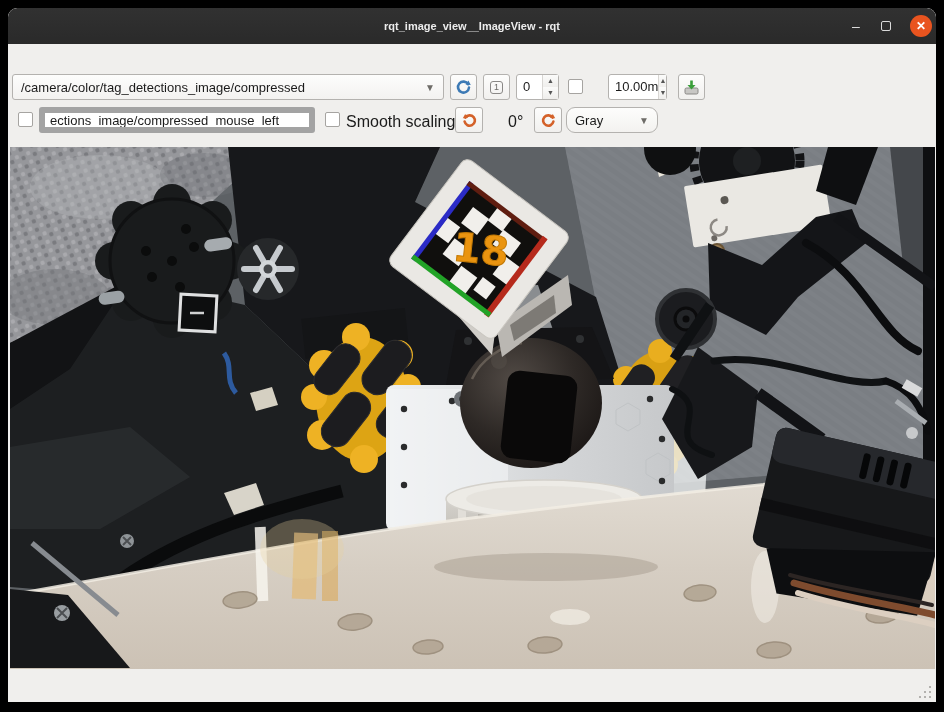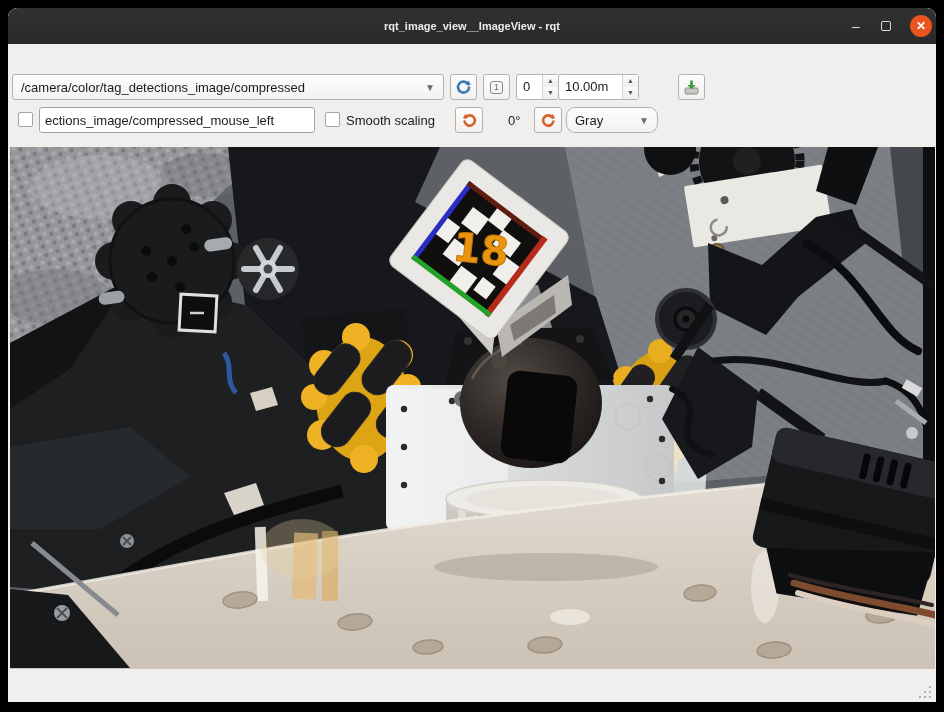--- a/index.html
+++ b/index.html
@@ -29,22 +29,22 @@
   .ctl { position:absolute; top:2px; height:26px; }
   .btn { background:linear-gradient(#fdfdfc,#f1f0ee); border:1px solid #b4b2af; border-radius:3px; display:flex; align-items:center; justify-content:center; }
   .combo { background:linear-gradient(#fdfdfc,#f3f2f0); border:1px solid #b4b2af; border-radius:3px; display:flex; align-items:center; font-size:13px; color:#1b1b1b; padding:0 8px; }
   .combo .txt { flex:1; white-space:nowrap; overflow:hidden; }
   .combo .arrow { color:#6e6c68; font-size:10px; margin-left:6px; }
   .spin { background:#fff; border:1px solid #b4b2af; border-radius:3px; display:flex; font-size:13px; color:#1b1b1b; }
   .spin .val { flex:1; padding:4px 0 0 6px; }
   .spin .arrows { width:16px; display:flex; flex-direction:column; border-left:1px solid #d8d6d3; }
   .spin .arrows span { flex:1; font-size:7px; color:#555; text-align:center; line-height:12px; background:linear-gradient(#fbfbfa,#efeeec); }
   .chkbox { position:absolute; width:15px; height:15px; top:7px; background:#fff; border:1px solid #a6a4a1; border-radius:2px; }
-  .txtfield { background:#fff; border:1px solid #a3a3a3; border-radius:3px; font-size:13px; color:#1b1b1b; padding:0 5px; font-family:"Liberation Sans",sans-serif; }
-  .lbl { position:absolute; font-size:13px; color:#1b1b1b; top:8px; }
+  .txtfield { background:#fff; border:6px solid #a3a3a3; border-radius:3px; font-size:13px; color:#1b1b1b; padding:0 5px; font-family:"Liberation Sans",sans-serif; }
+  .lbl { position:absolute; font-size:16px; color:#1b1b1b; top:8px; }
   
   #image-area { position:absolute; left:2px; top:139px; width:925px; height:522px; }
   
   #grip { position:absolute; right:5px; bottom:4px; width:12px; height:12px; }
   #grip i { position:absolute; width:2px; height:2px; background:#b3b1ae; }
 </style>
 </head>
 <body>
 
 <div id="window">
@@ -78,21 +78,21 @@
       <span style="border:1px solid #8a8886;border-radius:3px;width:13px;height:13px;font-size:9px;color:#6b6966;display:flex;align-items:center;justify-content:center;">1</span>
     </div>
     <div class="ctl spin" style="left:508px;width:43px;">
       <span class="val">0</span>
       <span class="arrows">
           <span>▲</span>
           <span>▼</span>
         </span>
     </div>
     <span class="chkbox" style="left:560px;"></span>
-    <div class="ctl spin" style="left:550px;width:81px;">
+    <div class="ctl spin" style="left:600px;width:59px;">
       <span class="val">10.00m</span>
       <span class="arrows">
           <span>▲</span>
           <span>▼</span>
         </span>
     </div>
     <div class="ctl btn" style="left:670px;width:27px;">
       <svg width="17" height="17" viewBox="0 0 17 17">
         <rect x="2" y="9" width="13" height="6" rx="1.5" fill="#c8c7c4" stroke="#8a8886"></rect>
         <rect x="7.2" y="1.5" width="2.6" height="5" fill="#3a9e3a"></rect>

